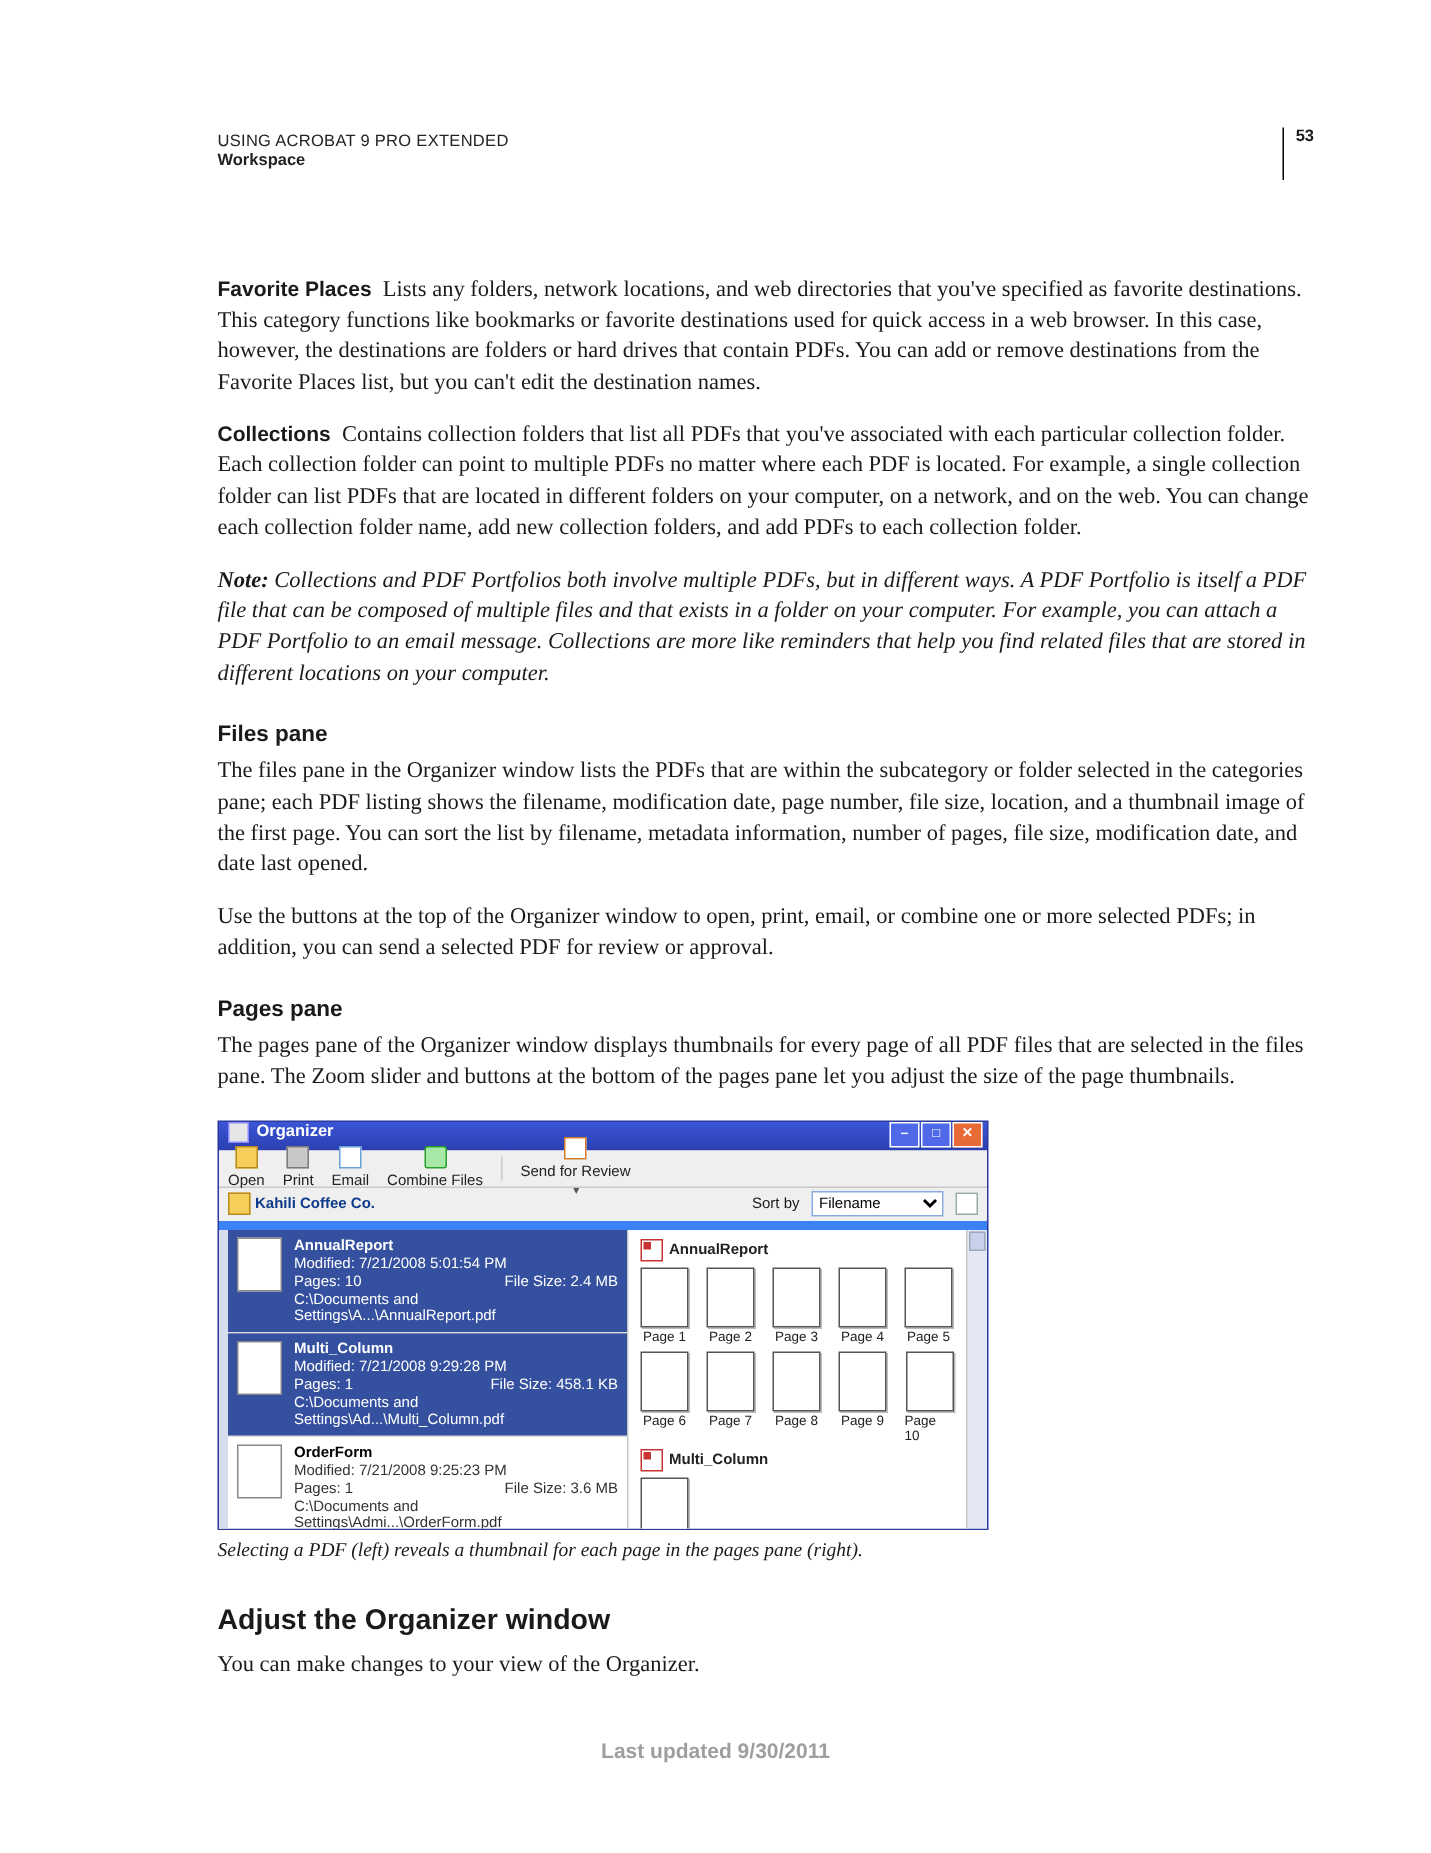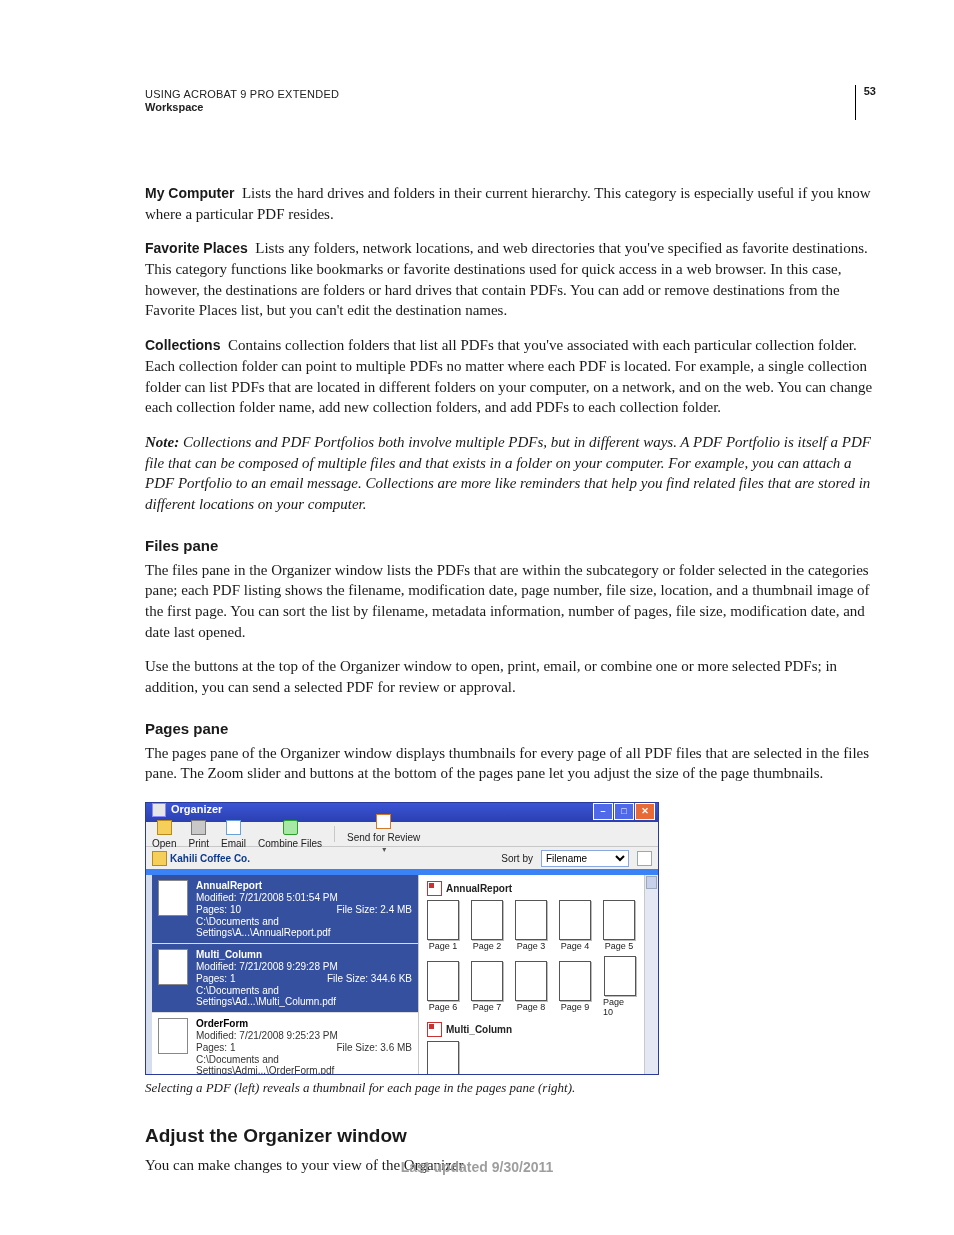--- a/index.html
+++ b/index.html
@@ -170,21 +170,21 @@
   .fileitem:not(.selected) .fname { color: #000; }
   .fileitem:not(.selected) { color: #333; }
 
   .pages-pane {
     flex: 1; background: #fff;
     padding: 4px 8px 0 8px;
     overflow: hidden;
   }
   .doc-title { display: flex; align-items: center; gap: 4px; font-weight: 700; color: #222; margin: 2px 0 4px; }
   .thumbrow { display: flex; gap: 12px; margin-bottom: 4px; }
-  .pthumb { display: flex; flex-direction: column; align-items: center; justify-content: center; }
+  .pthumb { display: flex; flex-direction: column; align-items: center; }
   .pthumb .pg {
     width: 30px; height: 38px; background: #fff; border: 1px solid #555;
     box-shadow: 1px 1px 0 #bbb;
   }
   .pthumb .lbl { margin-top: 2px; font-size: 9px; color: #222; }
 
   .scroll-right {
     width: 13px; background: #e4e8f4; border-left: 1px solid #c8c8c8;
     position: relative;
   }
@@ -200,24 +200,20 @@
 
   <div class="pagenum-border">
     <span>53</span>
   </div>
 
   <div class="doc-header">
     <div class="line1">USING ACROBAT 9 PRO EXTENDED</div>
     <div class="line2">Workspace</div>
   </div>
 
-  <p>
-    <span class="run-in">My Computer</span>
-    &nbsp;<span>Lists the hard drives and folders in their current hierarchy. This category is especially useful if you know where a particular PDF resides.</span>
-  </p>
 
   <p>
     <span class="run-in">Favorite Places</span>
     &nbsp;<span>Lists any folders, network locations, and web directories that you've specified as favorite destinations. This category functions like bookmarks or favorite destinations used for quick access in a web browser. In this case, however, the destinations are folders or hard drives that contain PDFs. You can add or remove destinations from the Favorite Places list, but you can't edit the destination names.</span>
   </p>
 
   <p>
     <span class="run-in">Collections</span>
     &nbsp;<span>Contains collection folders that list all PDFs that you've associated with each particular collection folder. Each collection folder can point to multiple PDFs no matter where each PDF is located. For example, a single collection folder can list PDFs that are located in different folders on your computer, on a network, and on the web. You can change each collection folder name, add new collection folders, and add PDFs to each collection folder.</span>
   </p>
@@ -299,21 +295,21 @@
           </div>
         </div>
 
         <div class="fileitem selected">
           <div class="thumb"></div>
           <div class="meta">
             <div class="fname">Multi_Column</div>
             <div class="row2">Modified: 7/21/2008 9:29:28 PM</div>
             <div class="row3">
                 <span>Pages: 1</span>
-                <span>File Size: 344.6 KB</span>
+                <span>File Size: 458.1 KB</span>
               </div>
             <div class="row4">C:\Documents and Settings\Ad...\Multi_Column.pdf</div>
           </div>
         </div>
 
         <div class="fileitem">
           <div class="thumb"></div>
           <div class="meta">
             <div class="fname">OrderForm</div>
             <div class="row2">Modified: 7/21/2008 9:25:23 PM</div>

